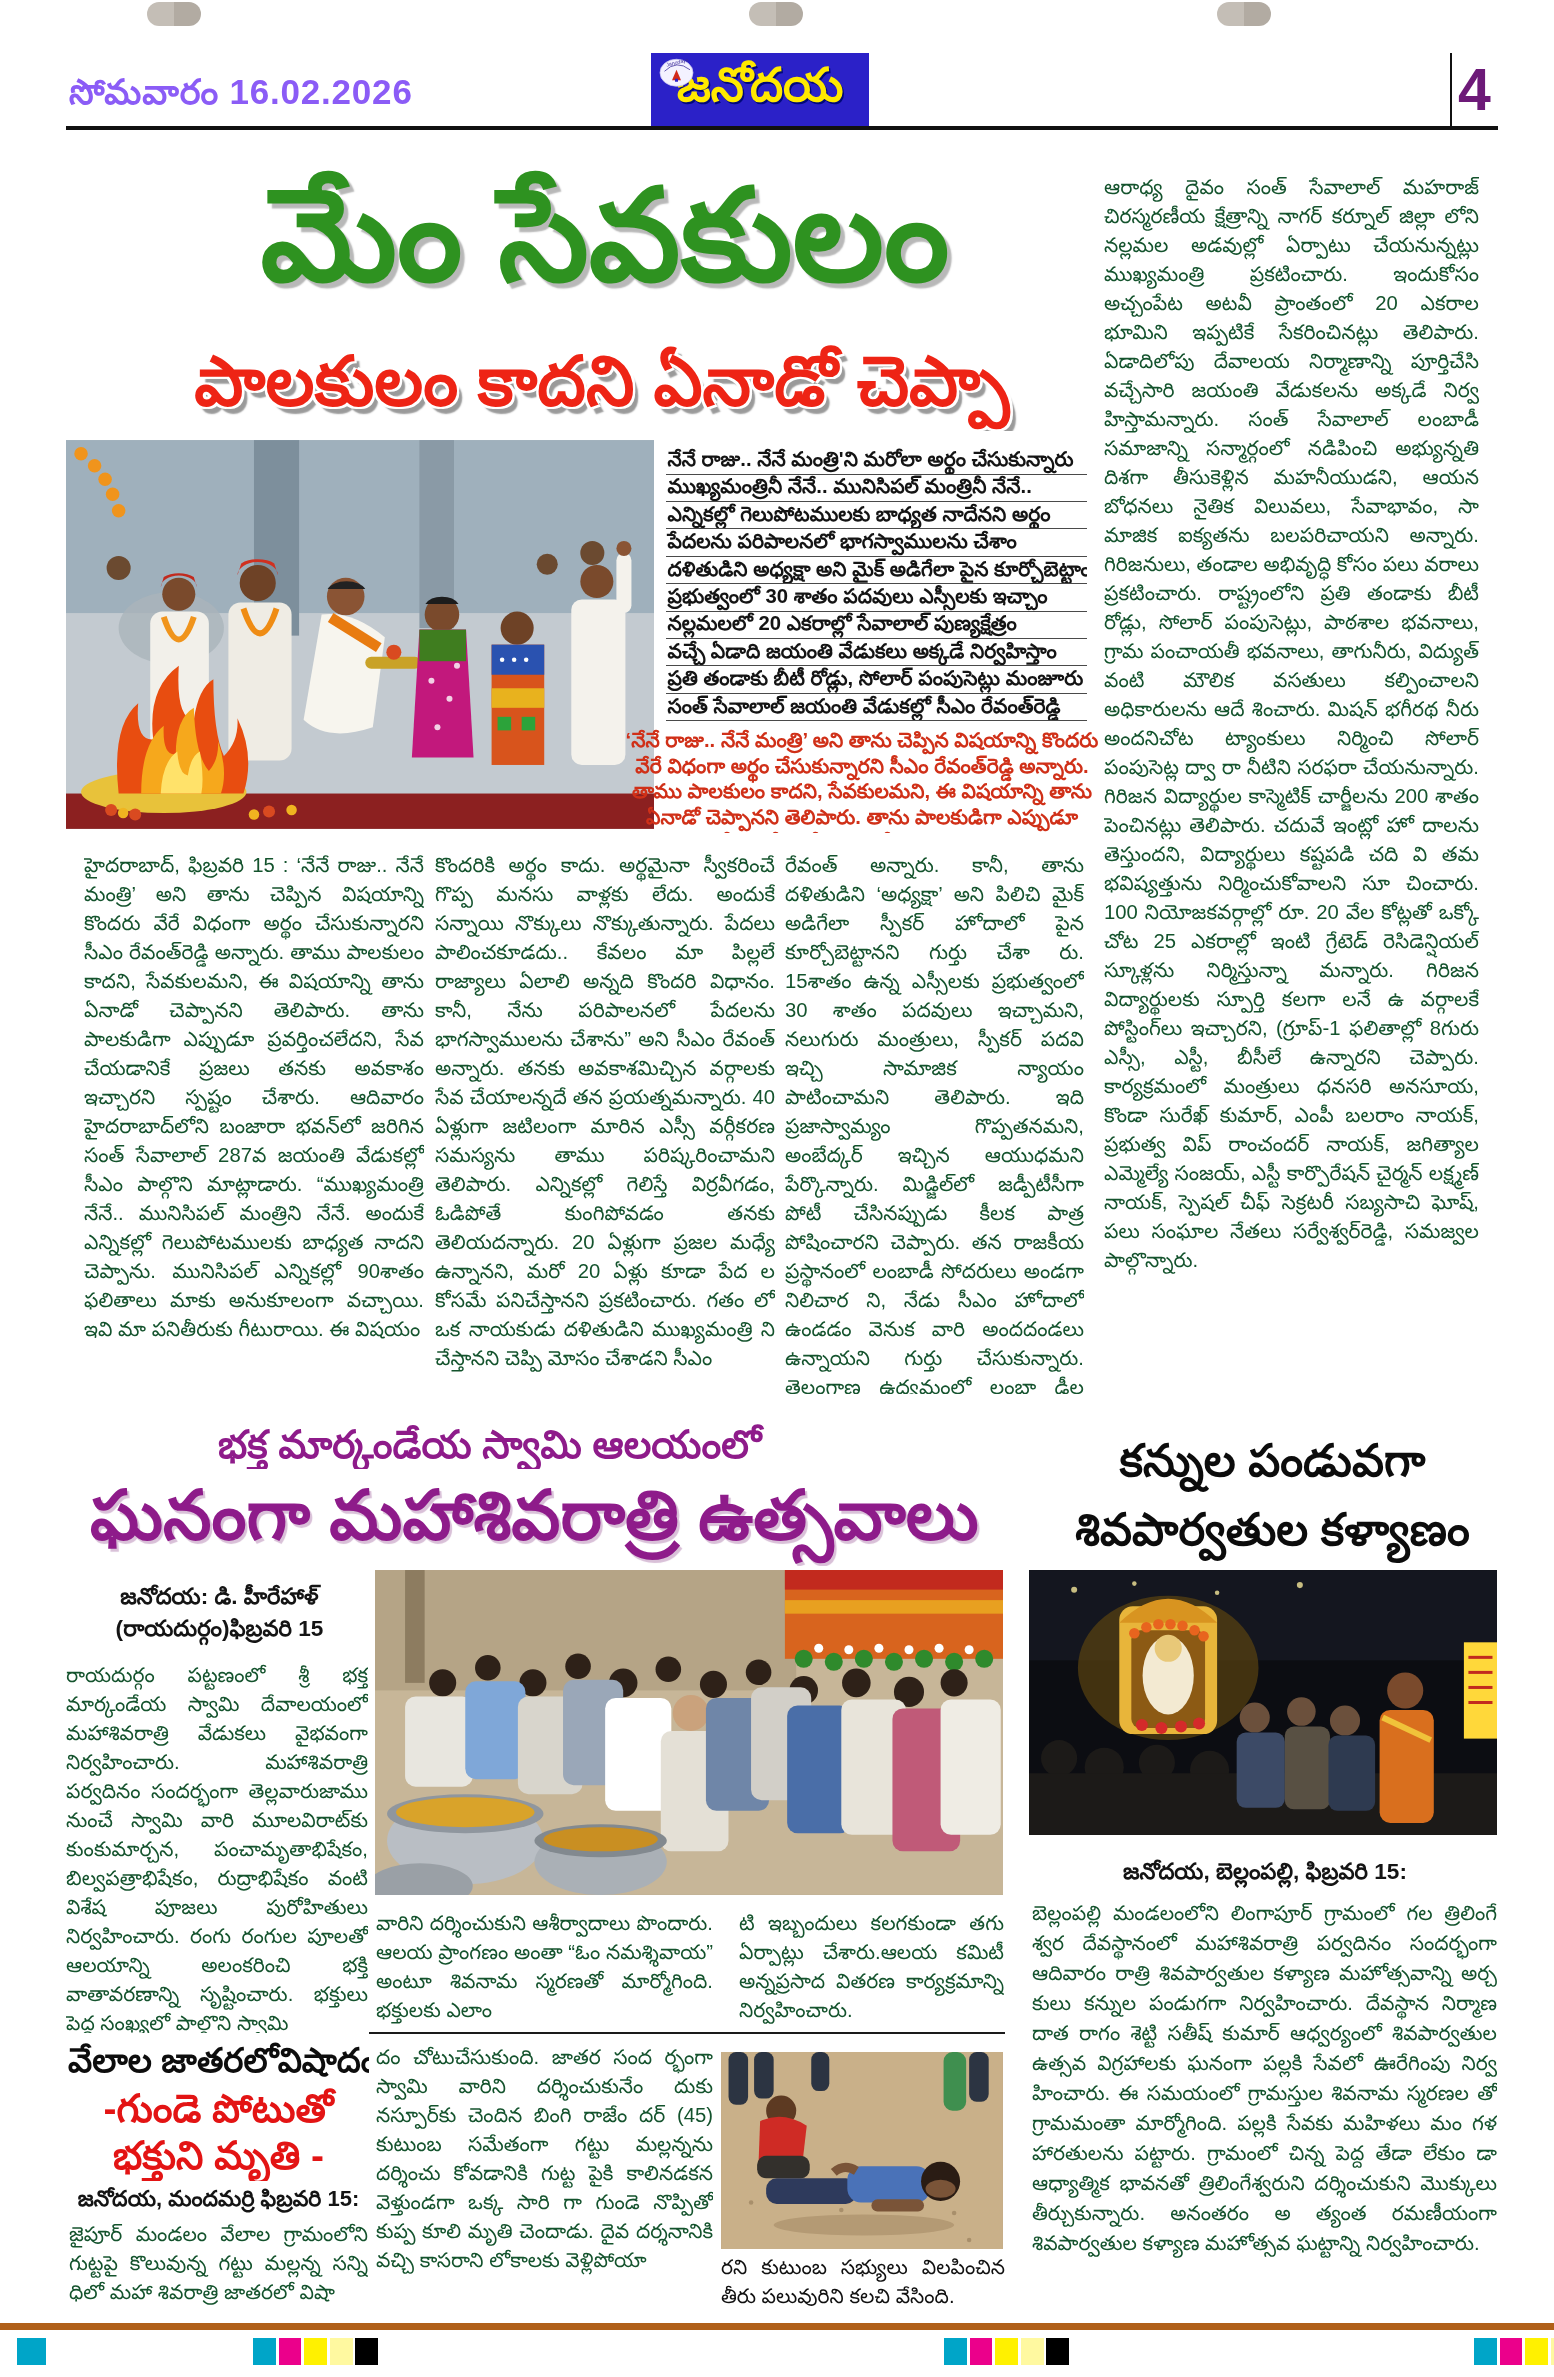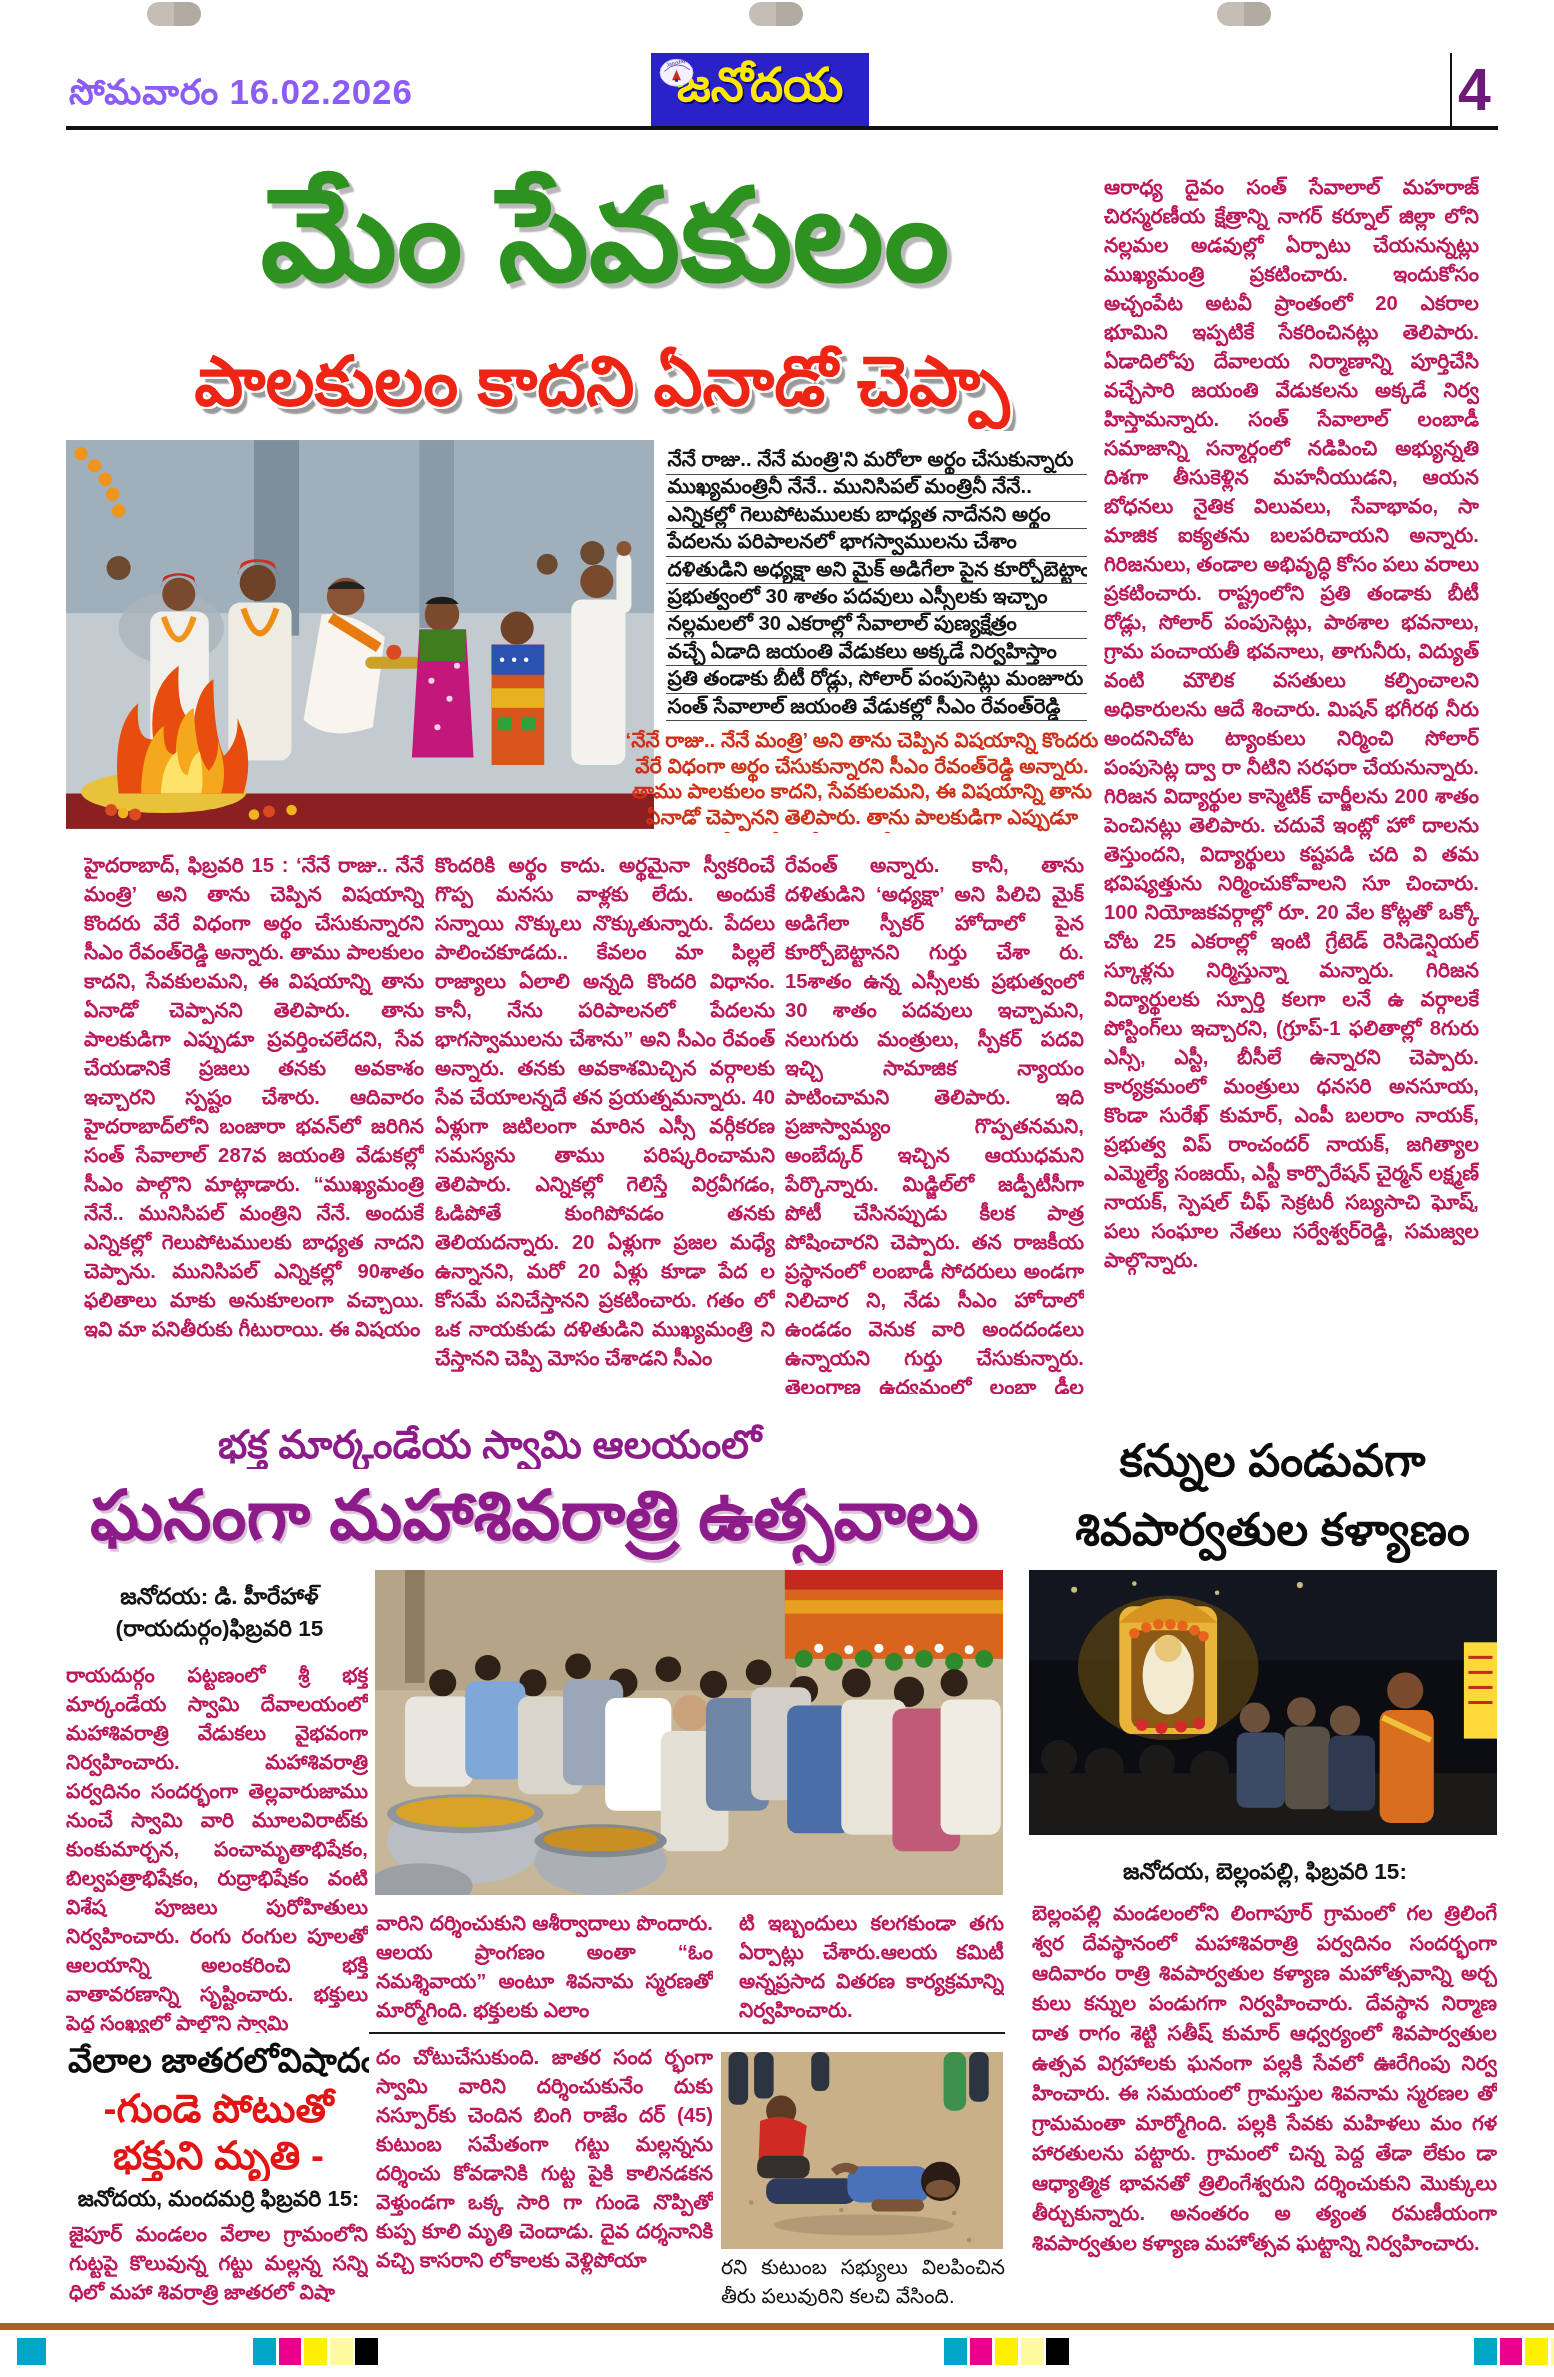--- a/index.html
+++ b/index.html
@@ -26,21 +26,21 @@
     font-size:69px;line-height:90px;font-weight:bold;color:#ee2415;white-space:nowrap;overflow:hidden;
     text-shadow:-2.3px -2.3px 0 #fff,2.3px -2.3px 0 #fff,-2.3px 2.3px 0 #fff,2.3px 2.3px 0 #fff,5.3px 6.8px 1.5px #9a9a9a;}
   .photo{overflow:hidden;background:#777;}
   .lead-photo{left:66px;top:440px;width:588px;height:389px;}
   .highlights{left:666px;top:448px;width:421px;height:280px;overflow:hidden;}
   .highlights .hl{font-size:20.3px;line-height:22.6px;font-weight:bold;color:#141414;
     border-bottom:1.5px solid #4a4a4a;padding:0 4.5px 3px 1.5px;margin-bottom:0.8px;
     white-space:nowrap;overflow:hidden;}
   .lead-caption{left:623px;top:728px;width:478px;height:105px;overflow:hidden;
     text-align:center;font-size:20.3px;line-height:25.6px;font-weight:bold;color:#d03018;}
-  .bodycol{font-size:20.3px;line-height:29px;text-align:justify;overflow:hidden;color:#be185d;font-weight:bold;}
+  .bodycol{font-size:20.3px;line-height:29px;text-align:justify;overflow:hidden;color:#14532d;}
   .col1{left:84px;top:851px;width:340px;height:543px;}
   .col2{left:435px;top:851px;width:340px;height:543px;}
   .col3{left:785px;top:851px;width:299px;height:543px;}
   .col4{left:1104px;top:173px;width:375px;height:1221px;}
   
   .shiva-kicker{left:218px;top:1422px;width:827px;height:47px;font-size:39px;line-height:45px;
     font-weight:bold;color:#8e1b8a;white-space:nowrap;overflow:hidden;}
   .shiva-head{left:90px;top:1468px;width:933px;height:98px;font-size:69px;line-height:95px;
     font-weight:bold;color:#8e1b8a;white-space:nowrap;overflow:hidden;text-shadow:2.3px 3px 0.8px #d9c0d8;}
   .kalyanam-head{left:1047px;top:1426px;width:451px;height:143px;text-align:center;
@@ -197,21 +197,21 @@
     </svg>
   </div>
 
   <div class="abs highlights">
     <div class="hl">నేనే రాజు.. నేనే మంత్రి'ని మరోలా అర్థం చేసుకున్నారు</div>
     <div class="hl">ముఖ్యమంత్రినీ నేనే.. మునిసిపల్ మంత్రినీ నేనే..</div>
     <div class="hl">ఎన్నికల్లో గెలుపోటములకు బాధ్యత నాదేనని అర్థం</div>
     <div class="hl">పేదలను పరిపాలనలో భాగస్వాములను చేశాం</div>
     <div class="hl">దళితుడిని అధ్యక్షా అని మైక్ అడిగేలా పైన కూర్చోబెట్టాం</div>
     <div class="hl">ప్రభుత్వంలో 30 శాతం పదవులు ఎస్సీలకు ఇచ్చాం</div>
-    <div class="hl">నల్లమలలో 30 ఎకరాల్లో సేవాలాల్ పుణ్యక్షేత్రం</div>
+    <div class="hl">నల్లమలలో 20 ఎకరాల్లో సేవాలాల్ పుణ్యక్షేత్రం</div>
     <div class="hl">వచ్చే ఏడాది జయంతి వేడుకలు అక్కడే నిర్వహిస్తాం</div>
     <div class="hl">ప్రతి తండాకు బీటీ రోడ్లు, సోలార్ పంపుసెట్లు మంజూరు</div>
     <div class="hl">సంత్ సేవాలాల్ జయంతి వేడుకల్లో సీఎం రేవంత్‌రెడ్డి</div>
   </div>
 
   <div class="abs lead-caption">‘నేనే రాజు.. నేనే మంత్రి’ అని తాను చెప్పిన విషయాన్ని కొందరు వేరే విధంగా అర్థం చేసుకున్నారని సీఎం రేవంత్‌రెడ్డి అన్నారు. తాము పాలకులం కాదని, సేవకులమని, ఈ విషయాన్ని తాను ఏనాడో చెప్పానని తెలిపారు. తాను పాలకుడిగా ఎప్పుడూ ప్రవర్తించలేదని, సేవ చేయడానికే ప్రజలు తనకు అవకాశం ఇచ్చారని స్పష్టం చేశారు. ఆదివారం హైదరాబాద్‌లోని బంజారా భవన్‌లో జరిగిన సంత్ సేవాలాల్ 287వ జయంతి వేడుకల్లో సీఎం పాల్గొని మాట్లాడారు.</div>
 
   <div class="abs bodycol col1">హైదరాబాద్, ఫిబ్రవరి 15 : ‘నేనే రాజు.. నేనే మంత్రి’ అని తాను చెప్పిన విషయాన్ని కొందరు వేరే విధంగా అర్థం చేసుకున్నారని సీఎం రేవంత్‌రెడ్డి అన్నారు. తాము పాలకులం కాదని, సేవకులమని, ఈ విషయాన్ని తాను ఏనాడో చెప్పానని తెలిపారు. తాను పాలకుడిగా ఎప్పుడూ ప్రవర్తించలేదని, సేవ చేయడానికే ప్రజలు తనకు అవకాశం ఇచ్చారని స్పష్టం చేశారు. ఆదివారం హైదరాబాద్‌లోని బంజారా భవన్‌లో జరిగిన సంత్ సేవాలాల్ 287వ జయంతి వేడుకల్లో సీఎం పాల్గొని మాట్లాడారు. “ముఖ్యమంత్రి నేనే.. మునిసిపల్ మంత్రిని నేనే. అందుకే ఎన్నికల్లో గెలుపోటములకు బాధ్యత నాదని చెప్పాను. మునిసిపల్ ఎన్నికల్లో 90శాతం ఫలితాలు మాకు అనుకూలంగా వచ్చాయి. ఇవి మా పనితీరుకు గీటురాయి. ఈ విషయం</div>
   <div class="abs bodycol col2">కొందరికి అర్థం కాదు. అర్థమైనా స్వీకరించే గొప్ప మనసు వాళ్లకు లేదు. అందుకే సన్నాయి నొక్కులు నొక్కుతున్నారు. పేదలు పాలించకూడదు.. కేవలం మా పిల్లలే రాజ్యాలు ఏలాలి అన్నది కొందరి విధానం. కానీ, నేను పరిపాలనలో పేదలను భాగస్వాములను చేశాను” అని సీఎం రేవంత్ అన్నారు. తనకు అవకాశమిచ్చిన వర్గాలకు సేవ చేయాలన్నదే తన ప్రయత్నమన్నారు. 40 ఏళ్లుగా జటిలంగా మారిన ఎస్సీ వర్గీకరణ సమస్యను తాము పరిష్కరించామని తెలిపారు. ఎన్నికల్లో గెలిస్తే విర్రవీగడం, ఓడిపోతే కుంగిపోవడం తనకు తెలియదన్నారు. 20 ఏళ్లుగా ప్రజల మధ్యే ఉన్నానని, మరో 20 ఏళ్లు కూడా పేద ల కోసమే పనిచేస్తానని ప్రకటించారు. గతం లో ఒక నాయకుడు దళితుడిని ముఖ్యమంత్రి ని చేస్తానని చెప్పి మోసం చేశాడని సీఎం</div>
   <div class="abs bodycol col3">రేవంత్ అన్నారు. కానీ, తాను దళితుడిని ‘అధ్యక్షా’ అని పిలిచి మైక్ అడిగేలా స్పీకర్ హోదాలో పైన కూర్చోబెట్టానని గుర్తు చేశా రు. 15శాతం ఉన్న ఎస్సీలకు ప్రభుత్వంలో 30 శాతం పదవులు ఇచ్చామని, నలుగురు మంత్రులు, స్పీకర్ పదవి ఇచ్చి సామాజిక న్యాయం పాటించామని తెలిపారు. ఇది ప్రజాస్వామ్యం గొప్పతనమని, అంబేద్కర్ ఇచ్చిన ఆయుధమని పేర్కొన్నారు. మిడ్జిల్‌లో జడ్పీటీసీగా పోటీ చేసినప్పుడు కీలక పాత్ర పోషించారని చెప్పారు. తన రాజకీయ ప్రస్థానంలో లంబాడీ సోదరులు అండగా నిలిచార ని, నేడు సీఎం హోదాలో ఉండడం వెనుక వారి అందదండలు ఉన్నాయని గుర్తు చేసుకున్నారు. తెలంగాణ ఉద్యమంలో లంబా డీల పాత్ర ఎనలేనిదని,అన్నారు. లంబాడీల</div>

